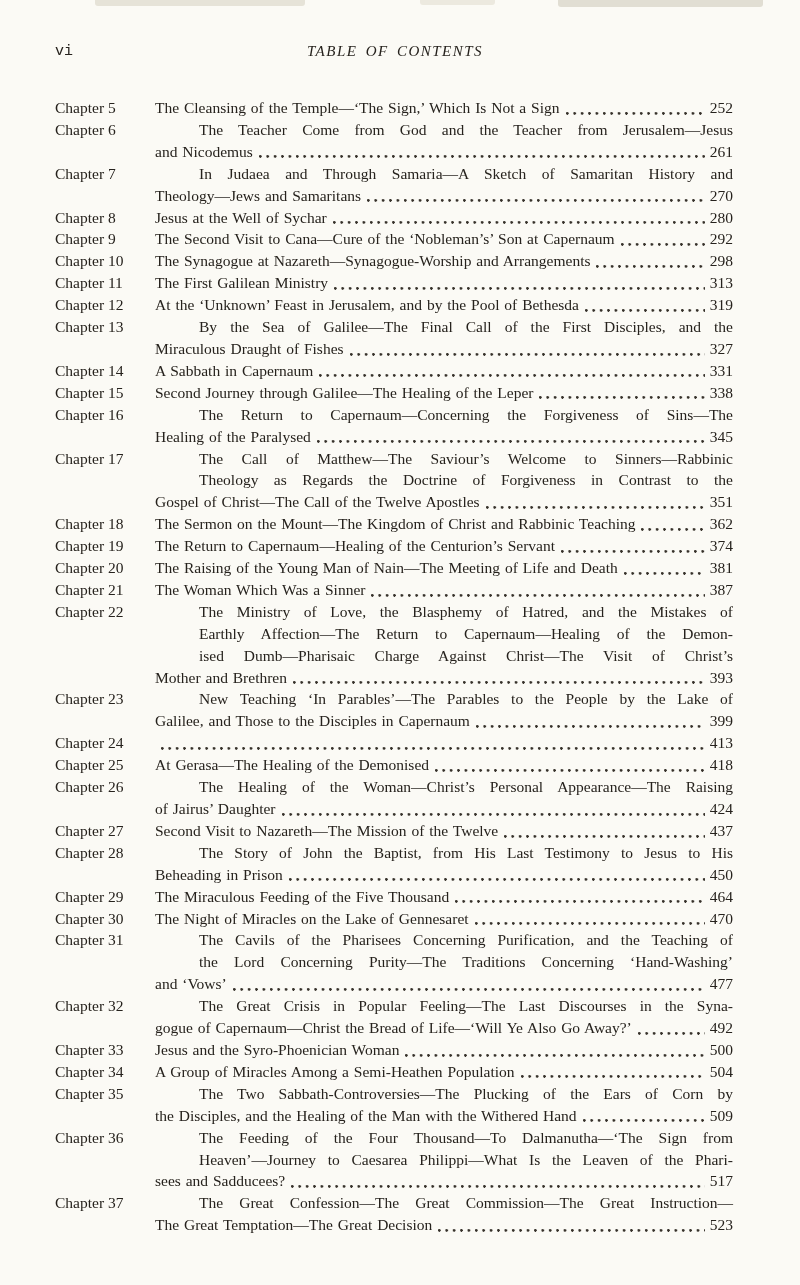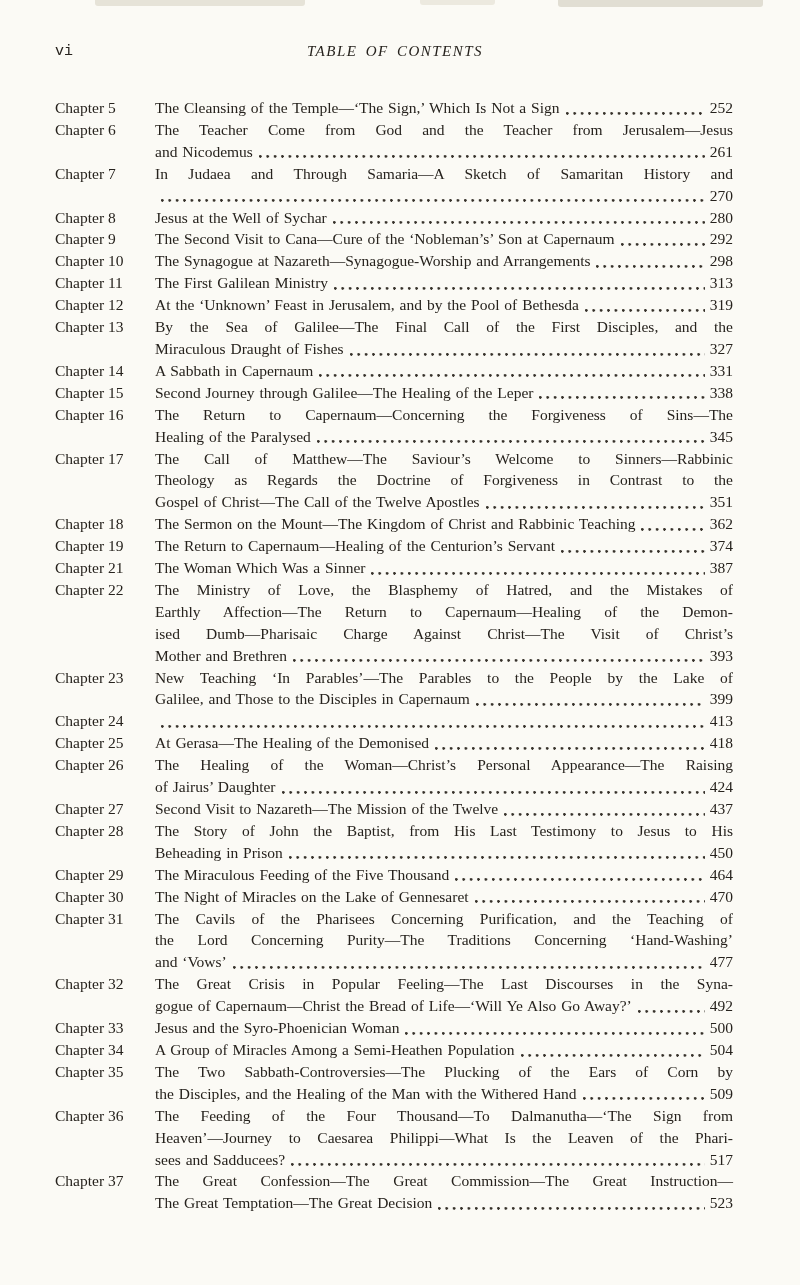--- a/index.html
+++ b/index.html
@@ -66,20 +66,21 @@
     white-space: nowrap;
   }
   .entry-body {
     flex: 1 1 auto;
     min-width: 0;
   }
   .entry-line.mid {
     text-align: justify;
     text-align-last: justify;
     word-spacing: 1px;
+    margin-left: 44px;
   }
   .entry-line.last {
     display: flex;
     word-spacing: 1px;
   }
   .line-text {
     flex: 0 0 auto;
     white-space: nowrap;
   }
   .dots {
@@ -129,20 +130,21 @@
             <span class="dots"></span>
             <span class="page-num">261</span>
           </div>
         </div>
       </div>
       <div class="toc-entry">
         <div class="chapter-label">Chapter 7</div>
         <div class="entry-body">
           <div class="entry-line mid">In Judaea and Through Samaria—A Sketch of Samaritan History and</div>
           <div class="entry-line last">
+            <span class="line-text">Theology—Jews and Samaritans</span>
             <span class="dots"></span>
             <span class="page-num">270</span>
           </div>
         </div>
       </div>
       <div class="toc-entry">
         <div class="chapter-label">Chapter 8</div>
         <div class="entry-body">
           <div class="entry-line last">
             <span class="line-text">Jesus at the Well of Sychar</span>
@@ -255,20 +257,30 @@
           </div>
         </div>
       </div>
       <div class="toc-entry">
         <div class="chapter-label">Chapter 19</div>
         <div class="entry-body">
           <div class="entry-line last">
             <span class="line-text">The Return to Capernaum—Healing of the Centurion’s Servant</span>
             <span class="dots"></span>
             <span class="page-num">374</span>
+          </div>
+        </div>
+      </div>
+      <div class="toc-entry">
+        <div class="chapter-label">Chapter 20</div>
+        <div class="entry-body">
+          <div class="entry-line last">
+            <span class="line-text">The Raising of the Young Man of Nain—The Meeting of Life and Death</span>
+            <span class="dots"></span>
+            <span class="page-num">381</span>
           </div>
         </div>
       </div>
       <div class="toc-entry">
         <div class="chapter-label">Chapter 21</div>
         <div class="entry-body">
           <div class="entry-line last">
             <span class="line-text">The Woman Which Was a Sinner</span>
             <span class="dots"></span>
             <span class="page-num">387</span>

